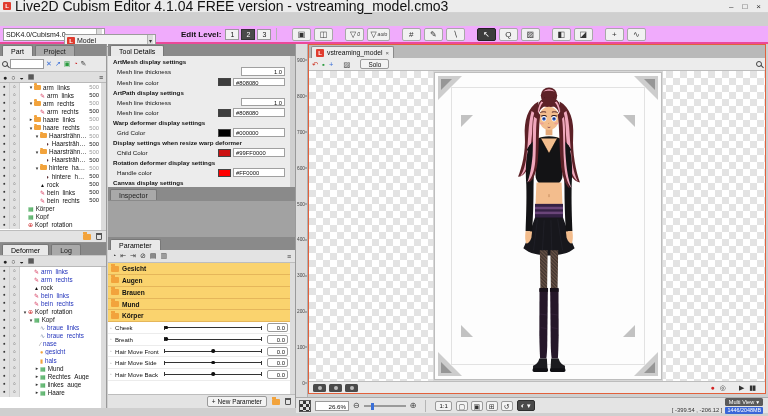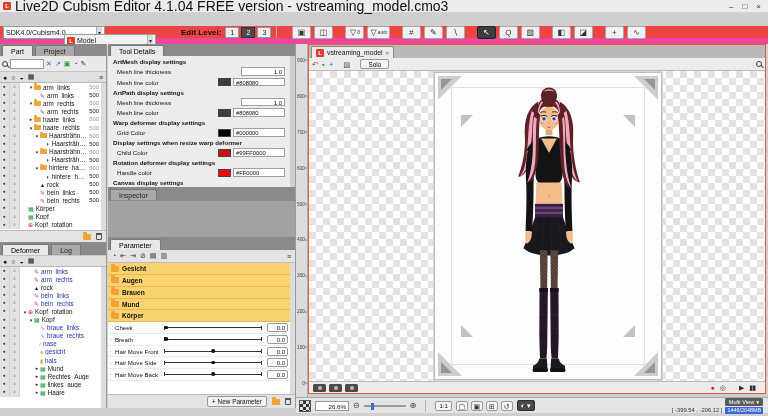--- a/index.html
+++ b/index.html
@@ -13,21 +13,21 @@
   .l2d::after{content:"L";}
   .titlebar .title{font-size:14px;margin-left:4px;white-space:nowrap;overflow:hidden;}
   .winbtns{margin-left:auto;display:flex;gap:9px;padding-right:4px;}
   .winbtns span{font-size:8px;color:#333;line-height:11px;}
 
   
   .menubar{position:absolute;left:0;top:13px;right:0;height:13px;background:#f4f4f4;display:flex;align-items:center;gap:10px;padding:0 5px;border-bottom:1px solid #cfcfcf;}
   .menu-item{font-size:8px;font-weight:600;white-space:nowrap;}
 
   
-  .toolbar{position:absolute;left:0;top:26px;right:0;height:18px;background:#ef4444;border-bottom:6px solid #ec4899;display:flex;align-items:center;padding:0 3px;}
+  .toolbar{position:absolute;left:0;top:26px;right:0;height:18px;background:#f0abfc;border-bottom:2px solid #ec4899;display:flex;align-items:center;padding:0 3px;}
   .combo{height:13px;background:#fff;border:1px solid #9c9c9c;display:flex;align-items:center;font-size:7px;padding:0 2px;gap:2px;}
   .combo .arr{font-size:6px;color:#333;background:#dcdcdc;border-left:1px solid #b0b0b0;height:100%;display:flex;align-items:center;padding:0 1px;}
   .combo.sdk{width:102px;}
   .combo.model{width:92px;margin-left:8px;background:#f2f2f2;}
   .combo .cv{flex:1;overflow:hidden;white-space:nowrap;}
   .el-label{font-size:8px;font-weight:700;margin-left:76px;white-space:nowrap;}
   .el-btns{display:flex;gap:2px;margin-left:4px;}
   .el-btn{width:14px;height:11px;border:1px solid #9a9a9a;background:#f2f2f2;font-size:7px;text-align:center;line-height:10px;}
   .el-btn.active-true{background:#4a4a4a;color:#fff;border-color:#333;}
   .tsep{width:1px;height:12px;background:#b5b5b5;margin:0 5px;}

